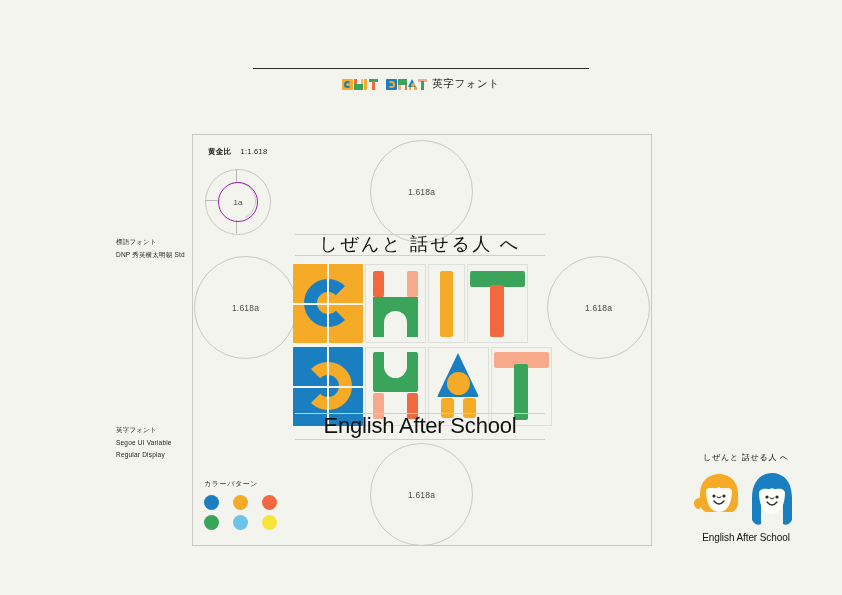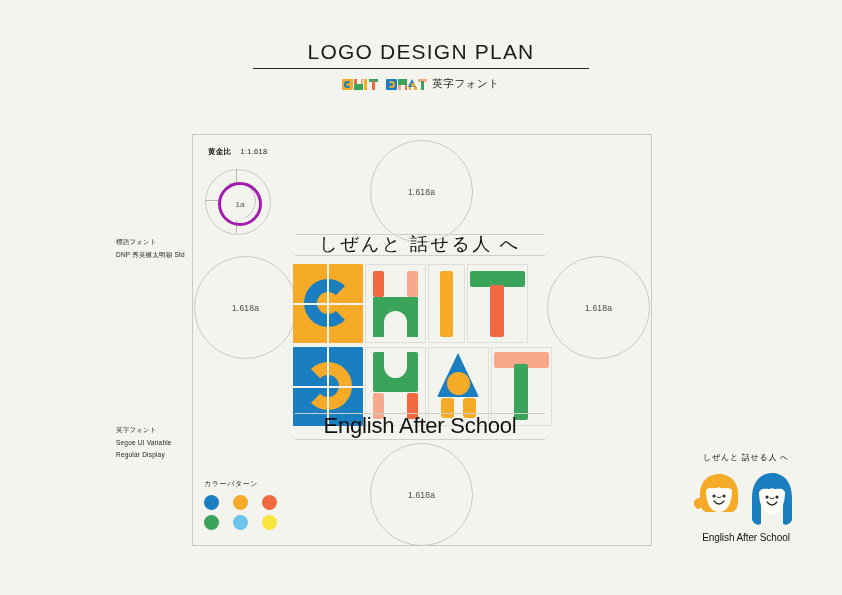--- a/index.html
+++ b/index.html
@@ -56,21 +56,21 @@
   .c-right{left:547px;top:256px;width:101px;height:101px;}
   .c-bot{left:370px;top:443px;width:101px;height:101px;}
 
   
   .c-small-outer{
     position:absolute;left:205px;top:169px;width:64px;height:64px;
     border:1px solid #c9c9c4;border-radius:50%;
   }
   .c-small-inner{
     position:absolute;left:218px;top:182px;width:38px;height:38px;
-    border:3px solid #a21caf;border-radius:50%;
+    border:1px solid #a21caf;border-radius:50%;
     display:flex;align-items:center;justify-content:center;
     font-size:8px;color:#4b4b4b;
   }
   .cs-tick{position:absolute;background:#b9b9b4;}
   .cs-t1{left:236px;top:169px;width:1.4px;height:13px;}
   .cs-t2{left:236px;top:220px;width:1.4px;height:13px;}
   .cs-t3{left:205px;top:200px;width:13px;height:1.4px;}
   .cs-arc{
     position:absolute;left:218px;top:182px;width:38px;height:38px;border-radius:50%;
     border:1px solid #c9c9c4;border-left-color:transparent;border-bottom-color:transparent;
@@ -139,21 +139,20 @@
     position:absolute;left:0;top:80px;width:140px;text-align:center;
     font-size:10px;color:#111;letter-spacing:-0.1px;white-space:nowrap;
   }
   .m-faces{position:absolute;left:8px;top:16px;width:124px;height:62px;}
 </style>
 </head>
 <body>
 
 <div class="page">
 
-  <div class="hdr-title">LOGO DESIGN PLAN</div>
   <div class="hdr-rule"></div>
 
   <div class="hdr-sub">
     <span class="mini-logo">
       <span class="mini-sq" style="background:#f5ab27">
         <span class="arc" style="border-color:#1a7fc1;border-right-color:transparent"></span>
       </span>
       <span class="ml" style="position:relative">
         <span style="position:absolute;left:0;top:0;width:2.5px;height:5px;background:#f2683f"></span>
         <span style="position:absolute;right:0;top:0;width:2.5px;height:5px;background:#f8a88b"></span>

